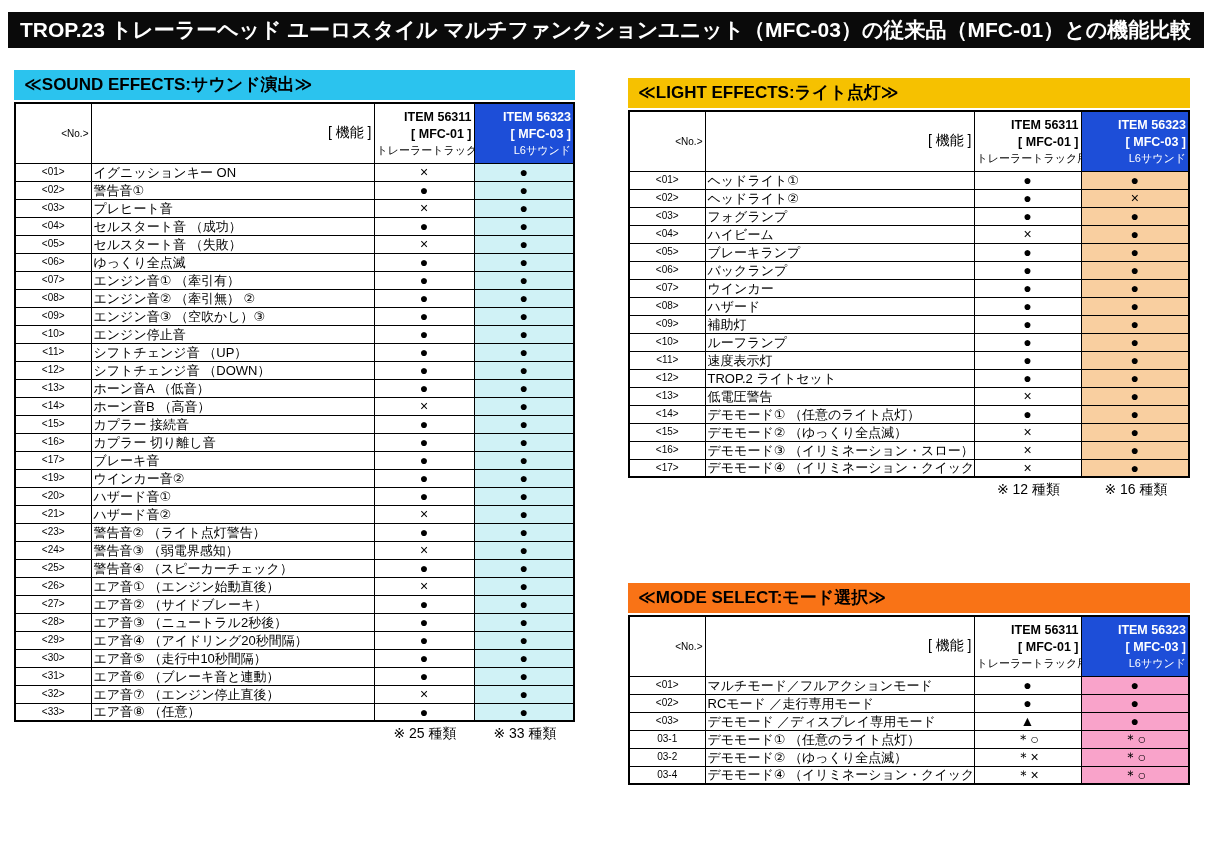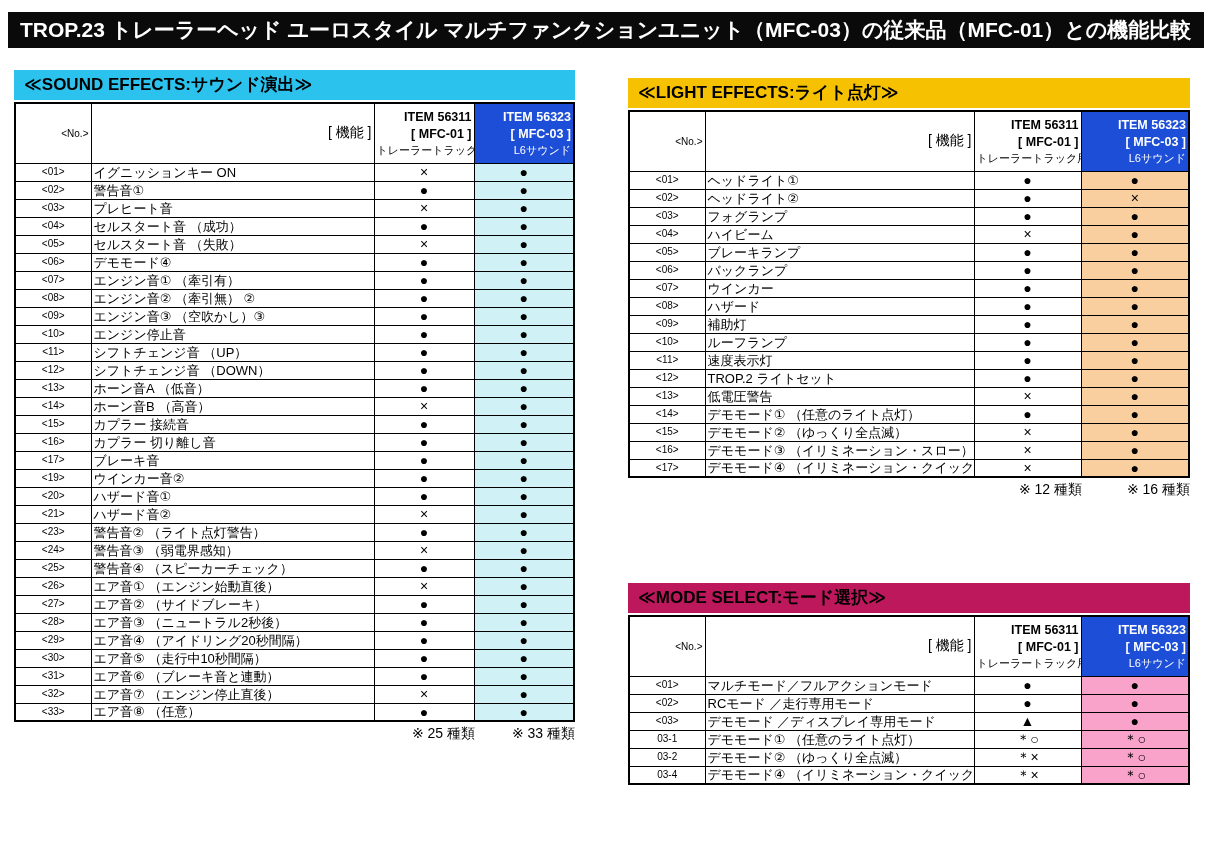--- a/index.html
+++ b/index.html
@@ -33,21 +33,21 @@
   .h-m1 div, .h-m3 div{font-size:12.5px;line-height:1.35;font-weight:bold;}
   .h-m1 .h-sub, .h-m3 .h-sub{font-size:11px;font-weight:normal;}
   .h-m3{background:#1d4ed8;color:#fff;}
 
   tbody td{height:18px;font-size:13px;line-height:1;}
   td.c-no{text-align:center;font-size:10px;}
   td.c-fn{text-align:left;padding-left:8px;}
   td.c-mk{text-align:center;font-size:14px;}
 
   .totals{display:flex;margin-top:3px;font-size:14px;}
-  .totals span{display:inline-block;text-align:right;white-space:nowrap;}
+  .totals span{display:inline-block;text-align:center;white-space:nowrap;}
 </style>
 </head>
 <body>
 
 <div id="page">
 
   <div class="title-bar">TROP.23 トレーラーヘッド ユーロスタイル マルチファンクションユニット（MFC-03）の従来品（MFC-01）との機能比較　1/2</div>
 
   <div class="block" style="left:14px;top:70px;width:561px;">
     <div class="band" style="background: rgb(43, 195, 238);">≪SOUND EFFECTS:サウンド演出≫</div>
@@ -100,21 +100,21 @@
             <td class="c-mk" style="background: rgb(208, 242, 246);">●</td>
           </tr>
           <tr>
             <td class="c-no">&lt;05&gt;</td>
             <td class="c-fn">セルスタート音 （失敗）</td>
             <td class="c-mk">×</td>
             <td class="c-mk" style="background: rgb(208, 242, 246);">●</td>
           </tr>
           <tr>
             <td class="c-no">&lt;06&gt;</td>
-            <td class="c-fn">デモモード④</td>
+            <td class="c-fn">ゆっくり全点滅</td>
             <td class="c-mk">●</td>
             <td class="c-mk" style="background: rgb(208, 242, 246);">●</td>
           </tr>
           <tr>
             <td class="c-no">&lt;07&gt;</td>
             <td class="c-fn">エンジン音① （牽引有）</td>
             <td class="c-mk">●</td>
             <td class="c-mk" style="background: rgb(208, 242, 246);">●</td>
           </tr>
           <tr>
@@ -399,21 +399,21 @@
           </tr>
         </tbody>
     </table>
     <div class="totals" style="padding-left:347px;">
       <span style="width:107px">※ 12 種類</span>
       <span style="width:108px">※ 16 種類</span>
     </div>
   </div>
 
   <div class="block" style="left:628px;top:583px;width:562px;">
-    <div class="band" style="background: #be185d;">≪MODE SELECT:モード選択≫</div>
+    <div class="band" style="background: #f97316;">≪MODE SELECT:モード選択≫</div>
     <table class="grid">
       <colgroup>
           <col style="width:76px">
           <col>
           <col style="width:107px">
           <col style="width:108px">
         </colgroup>
       <thead>
         <tr>
           <th class="h-no">&lt;No.&gt;</th>

